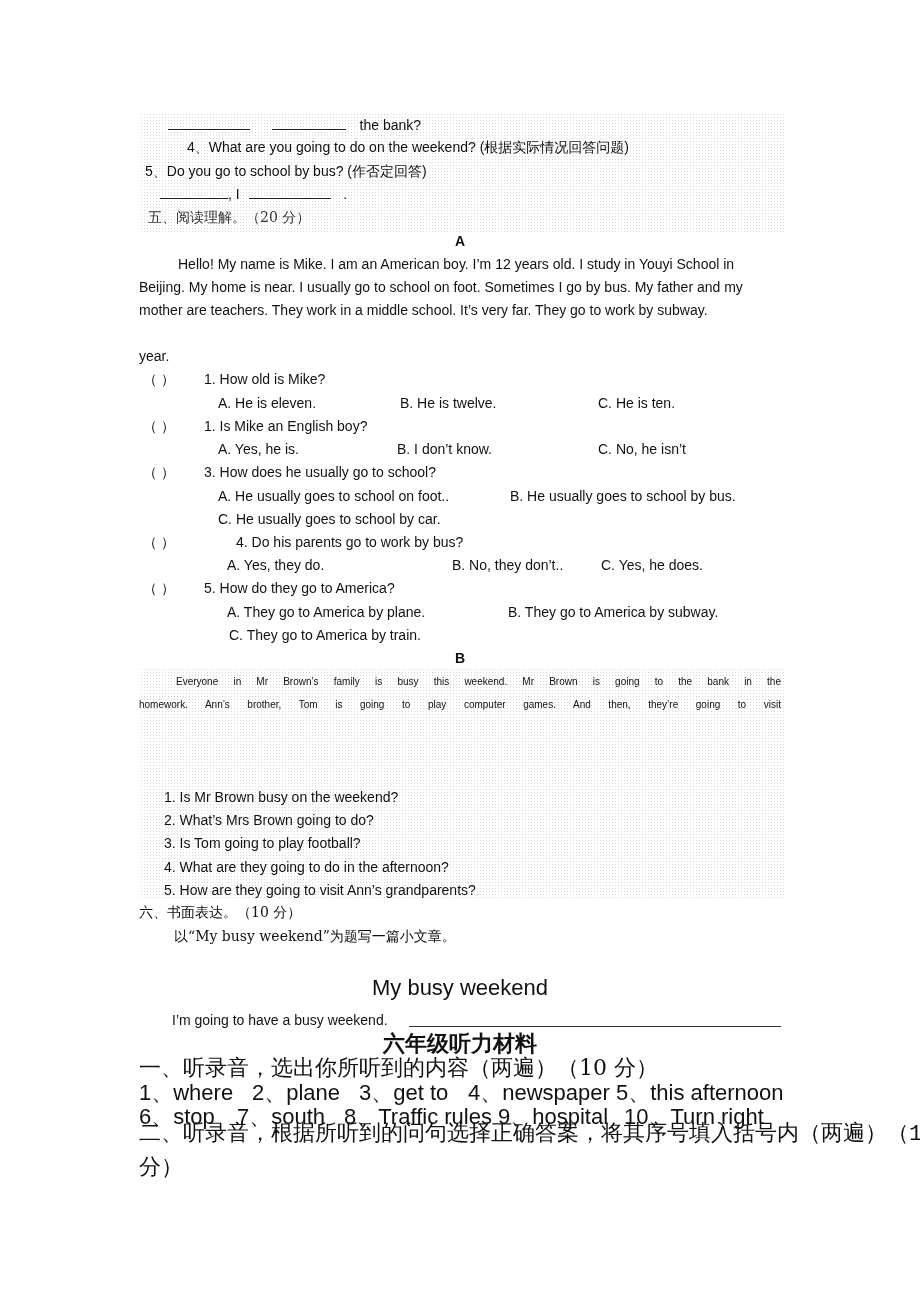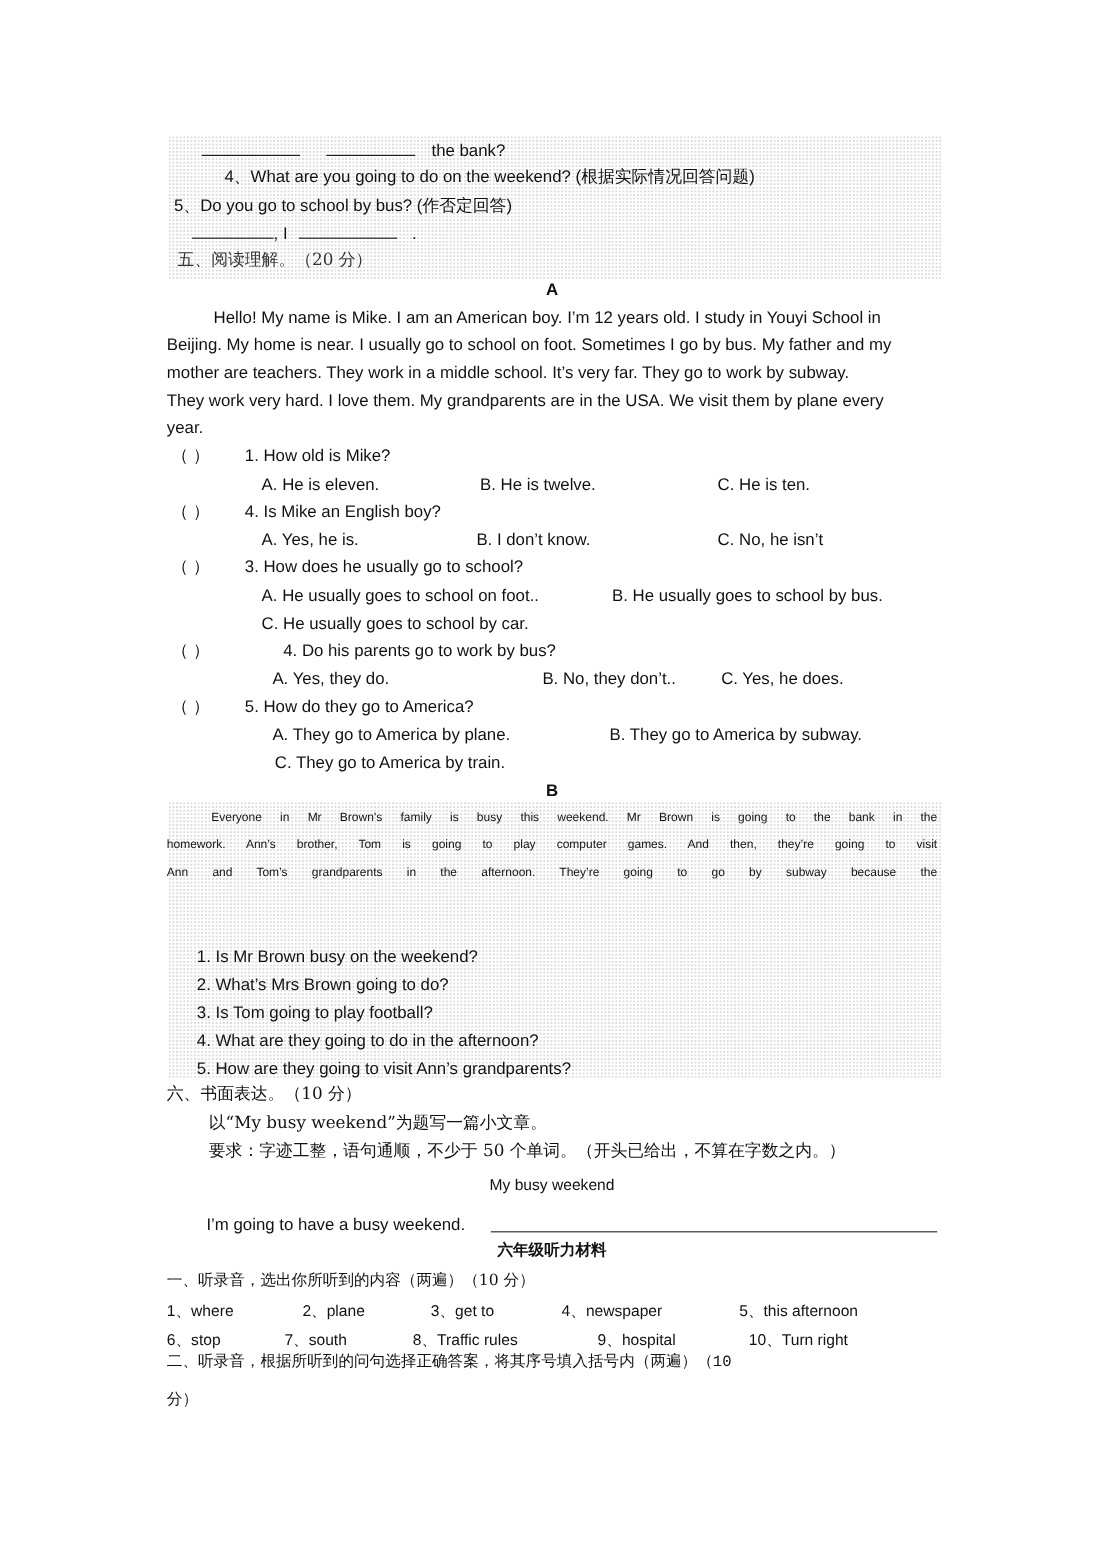--- a/index.html
+++ b/index.html
@@ -2,21 +2,21 @@
 <html><head>
 <meta charset="utf-8">
 <style>
   html, body { margin: 0; padding: 0; background: #ffffff; }
   body { width: 920px; height: 1302px; position: relative; overflow: hidden;
          font-family: "Liberation Sans", "DejaVu Sans", sans-serif; color: #111; }
   .page { position: absolute; left: 0; top: 0; width: 920px; height: 1302px; }
   .dots { position: absolute; background-image: radial-gradient(#d9d9d9 0.6px, transparent 0.7px);
           background-size: 3px 3px; }
   .ln { position: absolute; font-size: 14px; line-height: 20px; white-space: nowrap; }
-  .big { font-size: 13px; line-height: 22px; }
+  .big { font-size: 22px; line-height: 22px; }
   .cn { font-family: "DejaVu Serif", "Liberation Serif", serif; }
   .blank { display: inline-block; border-bottom: 1px solid #222; height: 14px; vertical-align: baseline; }
   .center { position: absolute; left: 0; width: 920px; text-align: center; }
   .bold { font-weight: bold; }
   .justify { position: absolute; font-size: 10px; line-height: 23.2px; text-align: justify; }
   .opt { position: absolute; font-size: 14px; line-height: 20px; white-space: nowrap; }
 </style>
 </head>
 <body>
 
@@ -41,31 +41,30 @@
     <span style="display:inline-block;width:4px;"></span>
     <span>.</span>
   </div>
 
   <div class="ln cn" style="left:148px;top:207px;color:#333;">五、阅读理解。（20 分）</div>
 
   <div class="center ln bold" style="top:231px;">A</div>
   <div class="ln" style="left:178px;top:254px;">Hello! My name is Mike. I am an American boy. I’m 12 years old. I study in Youyi School in</div>
   <div class="ln" style="left:139px;top:277px;">Beijing. My home is near. I usually go to school on foot. Sometimes I go by bus. My father and my</div>
   <div class="ln" style="left:139px;top:300px;">mother are teachers. They work in a middle school. It’s very far. They go to work by subway.</div>
-  <div class="ln" style="left:139px;top:323px;">They work very hard. I love them. My grandparents are in the USA. We visit them by plane every</div>
   <div class="ln" style="left:139px;top:346px;">year.</div>
 
   <div class="opt" style="left:143px;top:369px;">（        ）</div>
   <div class="opt" style="left:204px;top:369px;">1. How old is Mike?</div>
   <div class="opt" style="left:218px;top:393px;">A. He is eleven.</div>
   <div class="opt" style="left:400px;top:393px;">B. He is twelve.</div>
   <div class="opt" style="left:598px;top:393px;">C. He is ten.</div>
 
   <div class="opt" style="left:143px;top:416px;">（        ）</div>
-  <div class="opt" style="left:204px;top:416px;">4. Is Mike an English boy?</div>
+  <div class="opt" style="left:204px;top:416px;">1. Is Mike an English boy?</div>
   <div class="opt" style="left:218px;top:439px;">A. Yes, he is.</div>
   <div class="opt" style="left:397px;top:439px;">B. I don’t know.</div>
   <div class="opt" style="left:598px;top:439px;">C. No, he isn’t</div>
 
   <div class="opt" style="left:143px;top:462px;">（        ）</div>
   <div class="opt" style="left:204px;top:462px;">3. How does he usually go to school?</div>
   <div class="opt" style="left:218px;top:486px;">A. He usually goes to school on foot..</div>
   <div class="opt" style="left:510px;top:486px;">B. He usually goes to school by bus.</div>
   <div class="opt" style="left:218px;top:509px;">C. He usually goes to school by car.</div>
 
@@ -78,32 +77,30 @@
   <div class="opt" style="left:143px;top:578px;">（        ）</div>
   <div class="opt" style="left:204px;top:578px;">5. How do they go to America?</div>
   <div class="opt" style="left:227px;top:602px;">A. They go to America by plane.</div>
   <div class="opt" style="left:508px;top:602px;">B. They go to America by subway.</div>
   <div class="opt" style="left:229px;top:625px;">C. They go to America by train.</div>
 
   <div class="center ln bold" style="top:648px;">B</div>
   <div class="justify" style="left:139px;top:670px;width:642px;">
     <div style="text-indent:37px;text-align-last:justify;">Everyone in Mr Brown’s family is busy this weekend. Mr Brown is going to the bank in the</div>
     <div style="text-align-last:justify;">homework. Ann’s brother, Tom is going to play computer games. And then, they’re going to visit</div>
-    <div style="text-align-last:justify;">Ann and Tom’s grandparents in the afternoon. They’re going to go by subway because the</div>
   </div>
 
   <div class="ln" style="left:164px;top:787px;">1.  Is Mr Brown busy on the weekend?</div>
   <div class="ln" style="left:164px;top:810px;">2.  What’s Mrs Brown going to do?</div>
   <div class="ln" style="left:164px;top:833px;">3.  Is Tom going to play football?</div>
   <div class="ln" style="left:164px;top:857px;">4.  What are they going to do in the afternoon?</div>
   <div class="ln" style="left:164px;top:880px;">5.  How are they going to visit Ann’s grandparents?</div>
 
   <div class="ln cn" style="left:139px;top:902px;">六、书面表达。（10 分）</div>
   <div class="ln cn" style="left:174px;top:926px;">以“My busy weekend”为题写一篇小文章。</div>
-  <div class="ln cn" style="left:174px;top:949px;">要求：字迹工整，语句通顺，不少于 50 个单词。（开头已给出，不算在字数之内。）</div>
   <div class="center ln big" style="top:977px;">My busy weekend</div>
   <div class="ln" style="left:172px;top:1010px;">
     <span>I’m going to have a busy weekend.</span>
   </div>
   <div style="position:absolute;left:409px;top:1026px;width:372px;border-bottom:1px solid #333;"></div>
 
   <div class="center ln big cn bold" style="top:1032px;">六年级听力材料</div>
   <div class="ln big cn" style="left:139px;top:1057px;">一、听录音，选出你所听到的内容（两遍）（10 分）</div>
 
   <div class="ln big" style="left:139px;top:1082px;">1、where</div>

